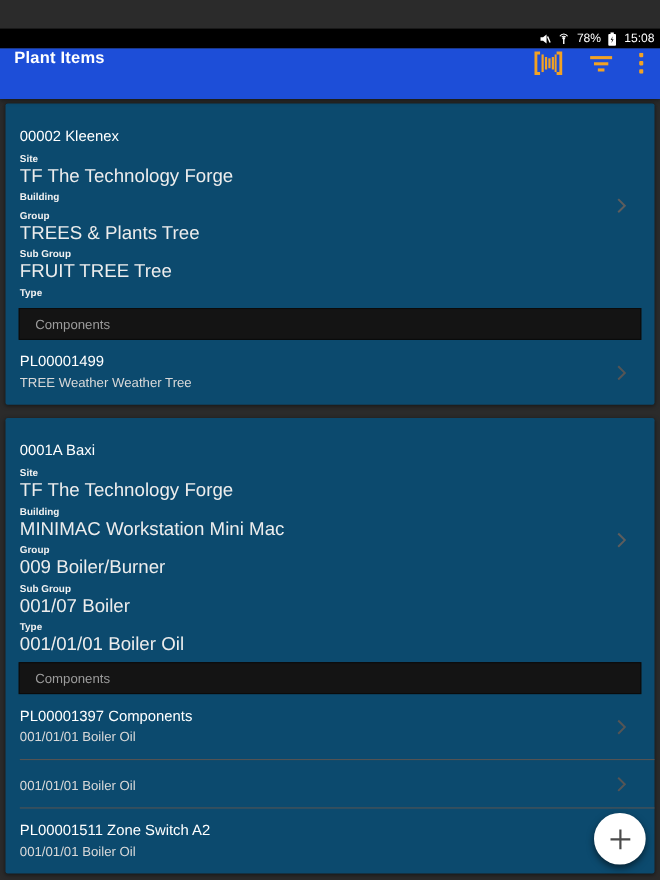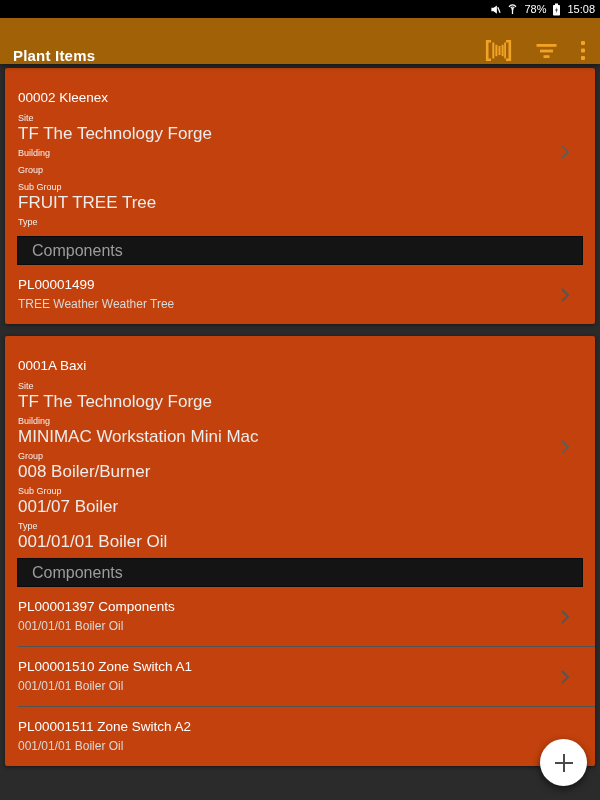--- a/index.html
+++ b/index.html
@@ -5,49 +5,49 @@
   html,body{margin:0;padding:0;background:#000;}
   *{box-sizing:border-box;}
   .screen{
     width:600px;height:800px;position:relative;overflow:hidden;
     background:#2B2B2B;font-family:"Liberation Sans",sans-serif;
     -webkit-font-smoothing:antialiased;
   }
   
   .statusbar{
     height:18px;background:#000;display:flex;align-items:center;
-    justify-content:flex-end;gap:6px;padding:0 5px;color:#fff;font-size:11px;
+    justify-content:flex-end;gap:6px;padding:0 5px;color:#fff;font-size:11px;margin-top:26px;
   }
   .statusbar .sb-text{line-height:18px;color:#fff;}
   .sb-icon{display:block;}
   
   .toolbar{
-    height:46px;background:#a16207;display:flex;align-items:flex-end;
+    height:46px;background:#1d4ed8;display:flex;align-items:flex-start;
     padding:0 13px;box-shadow:0 2px 5px rgba(0,0,0,.45);position:relative;z-index:2;
   }
   .toolbar-title{flex:1;color:#fff;font-size:15px;font-weight:bold;letter-spacing:.2px;}
   .toolbar-actions{display:flex;align-items:center;gap:20px;}
   .icon-btn{background:none;border:none;padding:2px;margin:0;cursor:pointer;display:flex;align-items:center;}
   
   .content{padding-top:4px;height:736px;overflow:hidden;}
   .card{
-    margin:0 5px 12px 5px;background:#c2410c;border-radius:2px;
+    margin:0 5px 12px 5px;background:#0c4a6e;border-radius:2px;
     box-shadow:0 1px 4px rgba(0,0,0,.5);
   }
   .card-main{position:relative;padding:22px 44px 9px 13px;cursor:pointer;}
   .card-title{font-size:13.5px;line-height:16px;color:#fff;}
   .field{margin-top:7px;}
-  .field-label{font-size:9px;line-height:10px;font-weight:normal;color:#F2F2F2;}
+  .field-label{font-size:9px;line-height:10px;font-weight:bold;color:#F2F2F2;}
   .field-value{margin-top:3px;font-size:17px;line-height:15px;color:#EDEDED;}
   .card-chevron{position:absolute;right:25px;top:50%;transform:translateY(-50%);}
   .components-header{
     margin:0 12px;height:29px;background:#141414;border:1px solid #0B0B0B;
     display:flex;align-items:center;padding:0 14px;
   }
-  .components-header span{color:#9C9C9C;font-size:16px;}
+  .components-header span{color:#9C9C9C;font-size:12px;}
   .component-row{position:relative;padding:12px 44px 13px 13px;cursor:pointer;}
   .row-title{font-size:13.5px;line-height:16px;color:#FFF;}
   .row-sub{margin-top:4px;font-size:12px;line-height:14px;color:#D9D9D9;}
   .row-chevron{position:absolute;right:25px;top:50%;transform:translateY(-50%);}
   .row-divider{height:1px;background:#535353;margin-left:13px;}
   
   .fab{
     position:absolute;right:13px;bottom:14px;width:47px;height:47px;border-radius:50%;
     background:#FFF;border:none;display:flex;align-items:center;justify-content:center;
     box-shadow:0 3px 7px rgba(0,0,0,.55);cursor:pointer;z-index:5;
@@ -116,20 +116,21 @@
         <div class="card-title">00002 Kleenex</div>
         <div class="field">
           <div class="field-label">Site</div>
           <div class="field-value">TF The Technology Forge</div>
         </div>
         <div class="field">
           <div class="field-label">Building</div>
         </div>
         <div class="field">
           <div class="field-label">Group</div>
+          <div class="field-value">TREES &amp; Plants Tree</div>
         </div>
         <div class="field">
           <div class="field-label">Sub Group</div>
           <div class="field-value">FRUIT TREE Tree</div>
         </div>
         <div class="field">
           <div class="field-label">Type</div>
         </div>
         <svg class="card-chevron" width="10" height="16" viewBox="0 0 10 16">
           <path d="M2,2 L8,8 L2,14" fill="none" stroke="#5D5D5D" stroke-width="1.8"></path>
@@ -153,21 +154,21 @@
         <div class="field">
           <div class="field-label">Site</div>
           <div class="field-value">TF The Technology Forge</div>
         </div>
         <div class="field">
           <div class="field-label">Building</div>
           <div class="field-value">MINIMAC Workstation Mini Mac</div>
         </div>
         <div class="field">
           <div class="field-label">Group</div>
-          <div class="field-value">008 Boiler/Burner</div>
+          <div class="field-value">009 Boiler/Burner</div>
         </div>
         <div class="field">
           <div class="field-label">Sub Group</div>
           <div class="field-value">001/07 Boiler</div>
         </div>
         <div class="field">
           <div class="field-label">Type</div>
           <div class="field-value">001/01/01 Boiler Oil</div>
         </div>
         <svg class="card-chevron" width="10" height="16" viewBox="0 0 10 16">
@@ -179,21 +180,20 @@
       </div>
       <div class="component-row">
         <div class="row-title">PL00001397 Components</div>
         <div class="row-sub">001/01/01 Boiler Oil</div>
         <svg class="row-chevron" width="10" height="16" viewBox="0 0 10 16">
           <path d="M2,2 L8,8 L2,14" fill="none" stroke="#555555" stroke-width="1.8"></path>
         </svg>
       </div>
       <div class="row-divider"></div>
       <div class="component-row">
-        <div class="row-title">PL00001510 Zone Switch A1</div>
         <div class="row-sub">001/01/01 Boiler Oil</div>
         <svg class="row-chevron" width="10" height="16" viewBox="0 0 10 16">
           <path d="M2,2 L8,8 L2,14" fill="none" stroke="#555555" stroke-width="1.8"></path>
         </svg>
       </div>
       <div class="row-divider"></div>
       <div class="component-row">
         <div class="row-title">PL00001511 Zone Switch A2</div>
         <div class="row-sub">001/01/01 Boiler Oil</div>
       </div>

